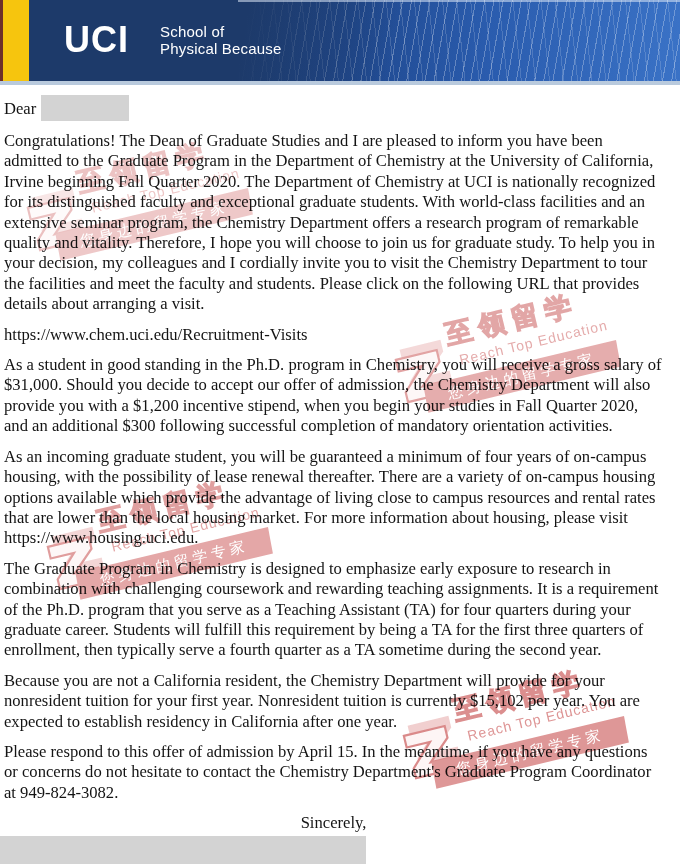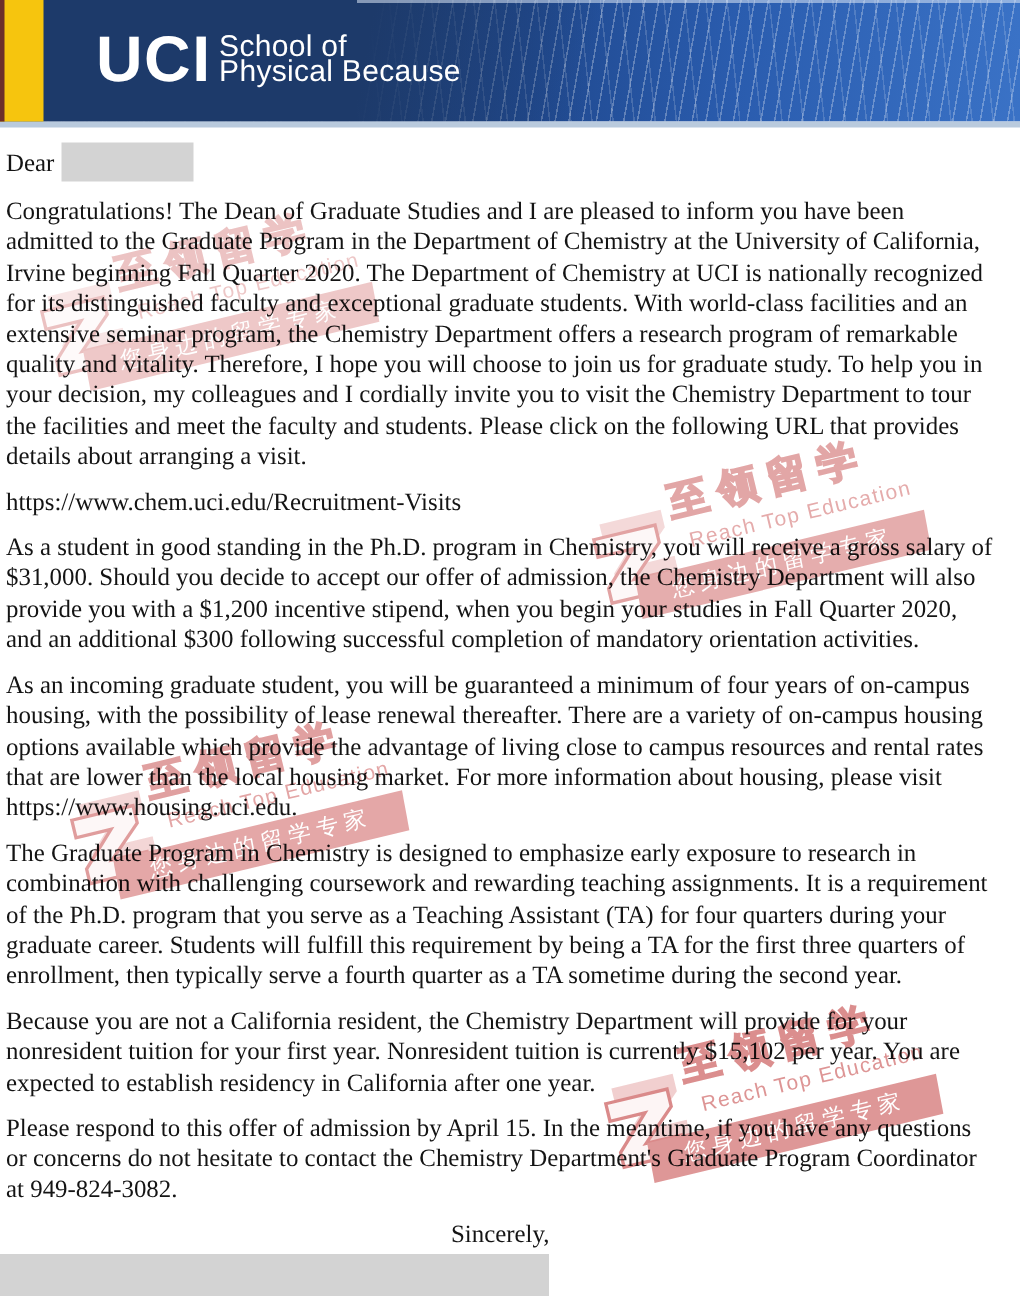--- a/index.html
+++ b/index.html
@@ -21,22 +21,22 @@
   .header:before{ 
     content:"";position:absolute;left:35%;right:0;top:0;height:2px;
     background:rgba(220,232,245,.55);
   }
   .gold-bar{
     position:absolute;left:0;top:0;width:29px;height:81px;
     background:#f6c50e;border-left:3px solid #6d2f2a;box-sizing:border-box;
   }
   .brand{position:absolute;left:64px;top:17px;display:flex;align-items:center;
     font-family:"Liberation Sans","DejaVu Sans",sans-serif;color:#fff;}
-  .brand .uci{font-size:43px;font-weight:bold;letter-spacing:1px;line-height:46px;}
-  .brand .school{margin-left:5px;font-size:20px;line-height:17px;font-weight:400;letter-spacing:.2px;}
+  .brand .uci{font-size:36px;font-weight:bold;letter-spacing:1px;line-height:46px;}
+  .brand .school{margin-left:31px;font-size:15px;line-height:17px;font-weight:400;letter-spacing:.2px;}
   
   .letter{position:relative;padding:10px 5px 0 4px;width:671px;box-sizing:content-box;
     font-size:16.6px;line-height:20.4px;}
   .letter p{margin:0 12px 10px 0;}
   .salutation{margin-bottom:13px;}
   .redact-name{
     display:inline-block;width:88px;height:26px;background:#d3d3d3;
     vertical-align:-7px;margin-left:5px;
   }
   .closing{margin-bottom:2px !important;text-align:center;}

